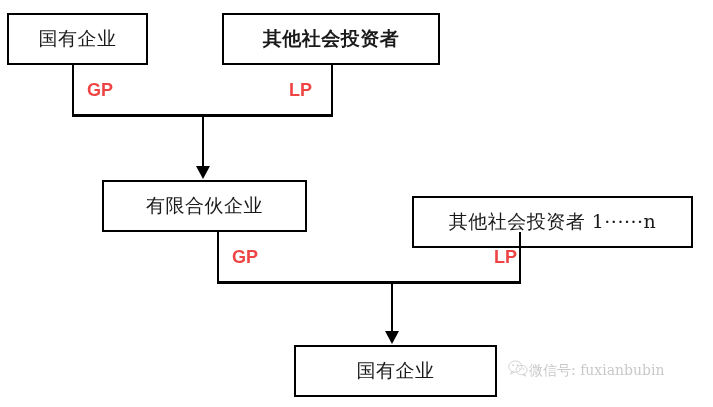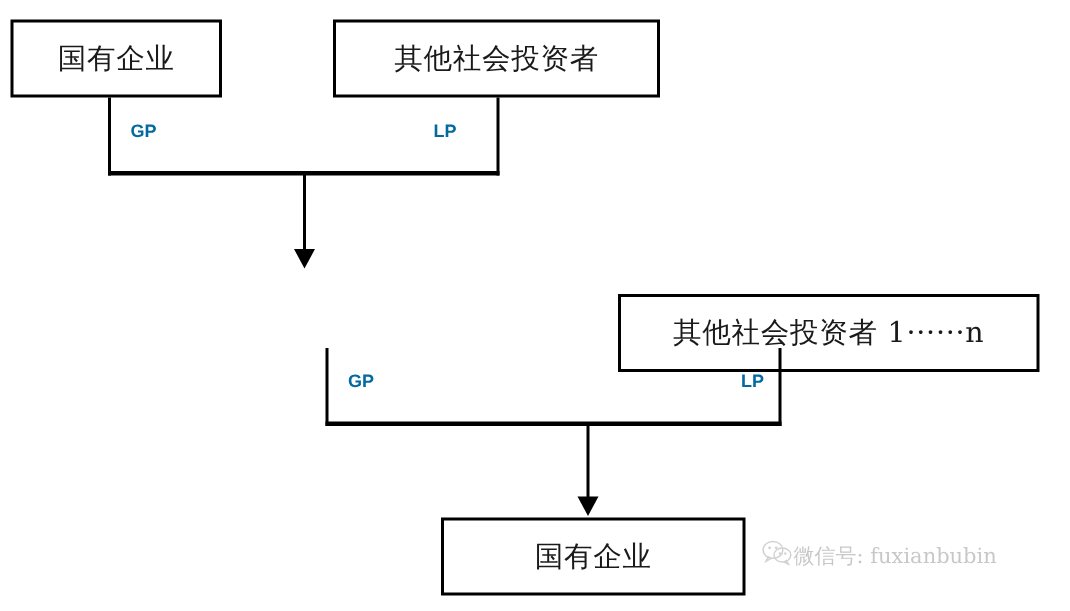--- a/index.html
+++ b/index.html
@@ -48,23 +48,23 @@
     position: absolute;
     width: 0;
     height: 0;
     border-left: 7px solid transparent;
     border-right: 7px solid transparent;
     border-top: 13px solid #000000;
   }
   .role-label {
     position: absolute;
     font-family: "Liberation Sans", sans-serif;
-    font-size: 12px;
+    font-size: 18px;
     font-weight: 600;
-    color: #0369a1;
+    color: #ef4444;
     white-space: nowrap;
   }
   .watermark {
     position: absolute;
     display: flex;
     align-items: center;
     gap: 1px;
     opacity: 0.32;
   }
   .watermark-text {
@@ -77,34 +77,37 @@
 </style>
 </head>
 <body>
 
 <div id="canvas">
 
   <div class="node" style="left:7px; top:13px; width:141px; height:52px;">
     <span class="node-label">国有企业</span>
   </div>
 
-  <div class="node" style="left:222px; top:13px; width:218px; height:52px;">
+  <div class="node" style="left:222px; top:13px; width:218px; height:52px;font-weight:bold;">
     <span class="node-label">其他社会投资者</span>
   </div>
 
   <div class="edge-line v-line" style="left:72px; top:65px; height:52px;"></div>
   <div class="edge-line v-line" style="left:331px; top:65px; height:52px;"></div>
   <div class="edge-line h-line" style="left:72px; top:114px; width:261px;"></div>
 
   <span class="role-label" style="left:87px; top:80px;">GP</span>
   <span class="role-label" style="left:289px; top:80px;">LP</span>
 
   <div class="arrow-shaft" style="left:202px; top:116px; height:52px;"></div>
   <div class="arrow-head" style="left:196px; top:166px;"></div>
 
+  <div class="node" style="left:102px; top:180px; width:205px; height:52px;">
+    <span class="node-label">有限合伙企业</span>
+  </div>
 
   <div class="node" style="left:412px; top:196px; width:281px; height:52px;">
     <span class="node-label">其他社会投资者 1······n</span>
   </div>
 
   <div class="edge-line v-line" style="left:217px; top:232px; height:52px;"></div>
   <div class="edge-line v-line" style="left:519px; top:232px; height:52px;"></div>
   <div class="edge-line h-line" style="left:217px; top:281px; width:304px;"></div>
 
   <span class="role-label" style="left:232px; top:247px;">GP</span>

